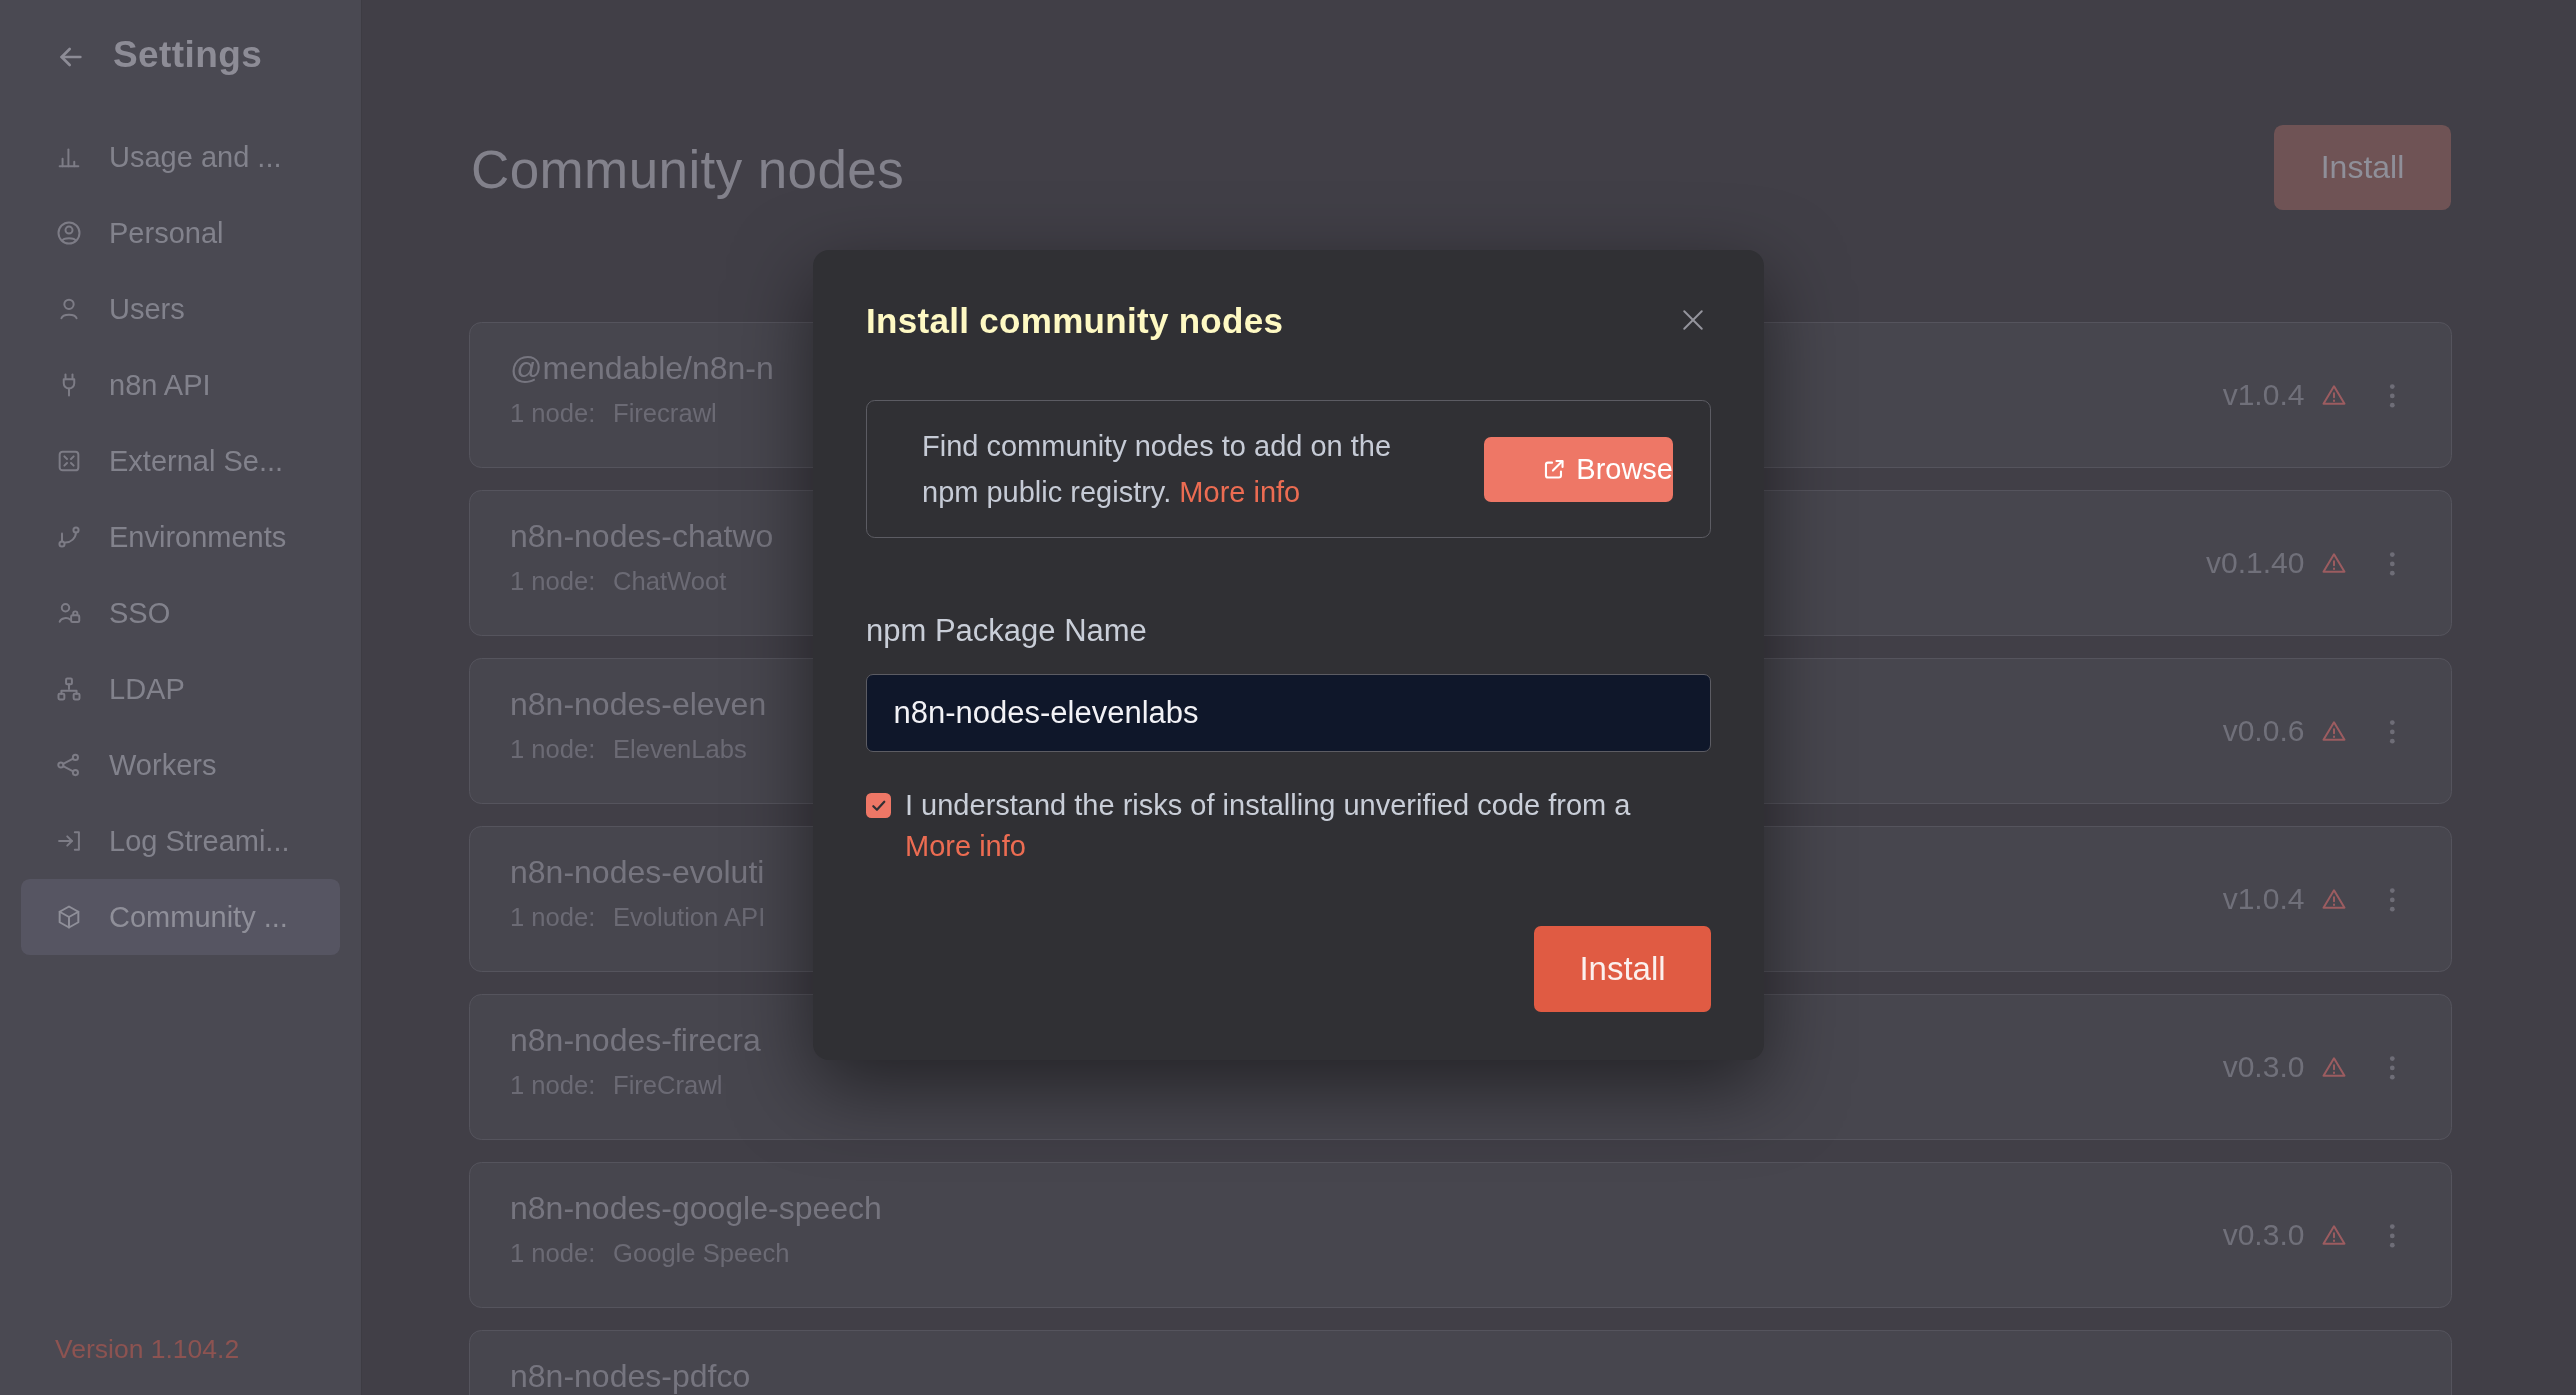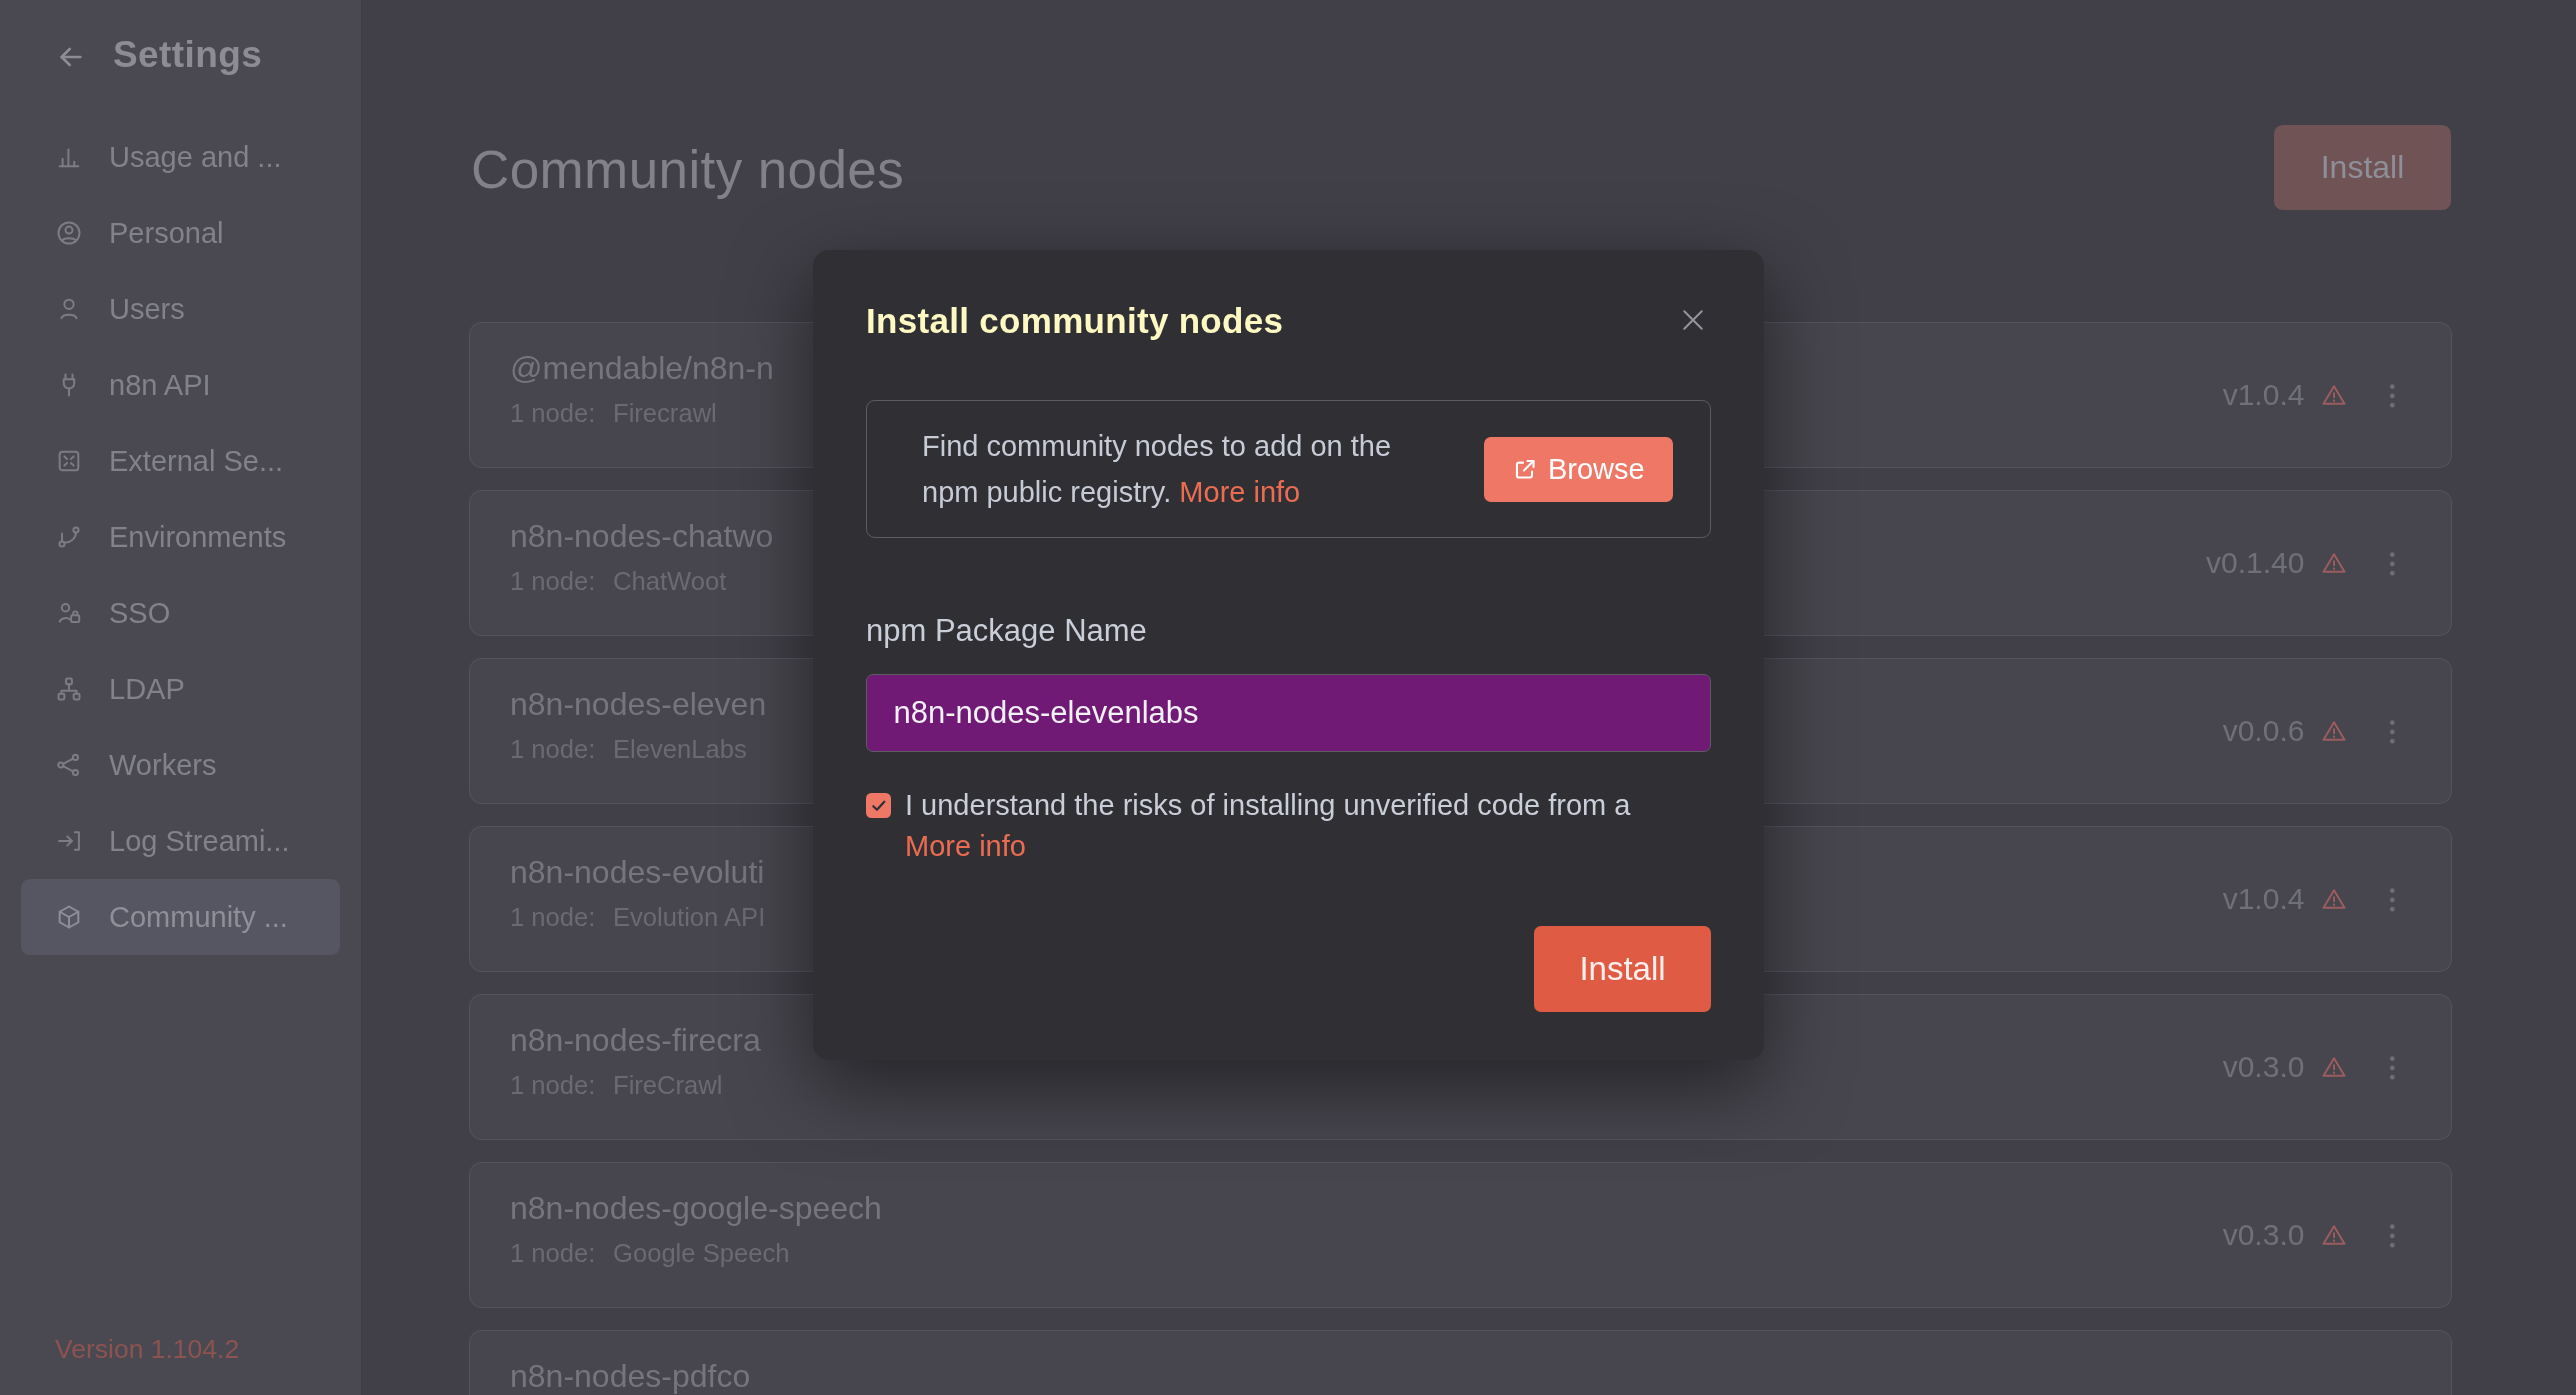--- a/index.html
+++ b/index.html
@@ -66,27 +66,27 @@
 
   .info-box {
     margin-top:57px; height:138px; border:1.3px solid #5c5c63; border-radius:8.8px;
     display:flex; align-items:center; justify-content:space-between; padding:0 37px 0 55px;
   }
   .info-text { font-size:29px; line-height:46px; color:#c6cbd6; }
   .link { color:#ec6c52; cursor:pointer; }
   .browse-btn {
     width:189px; height:65px; background:#ee7766; border:none; border-radius:7px;
     color:#ffffff; font-size:29px; font-family:inherit; cursor:pointer;
-    display:flex; align-items:center; justify-content:center; gap:9px;
+    display:flex; align-items:center; justify-content:flex-end; gap:9px;
   }
   .ext-icon { width:26.5px; height:26.5px; color:#ffffff; }
 
   .field-label { margin-top:75px; font-size:31px; color:#c9ced8; }
   .pkg-input {
-    margin-top:25px; width:845px; height:78px; background:#701a75;
+    margin-top:25px; width:845px; height:78px; background:#0f172a;
     border:1.3px solid #5c5c63; border-radius:7px; color:#f2f2f6;
     font-size:31px; font-family:inherit; padding:0 26.5px; outline:none;
   }
 
   .check-row { margin-top:37px; display:flex; }
   .checkbox {
     width:25px; height:25px; background:#ee7766; border-radius:5.3px; flex:0 0 auto;
     margin-top:4.4px; display:flex; align-items:center; justify-content:center; cursor:pointer;
   }
   .checkbox svg { width:17.6px; height:17.6px; color:#303034; }

